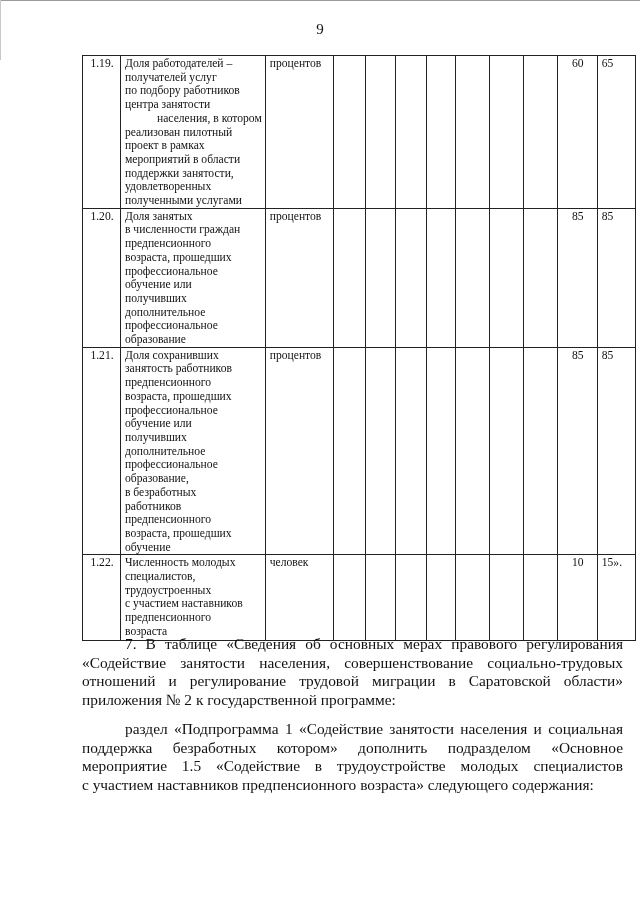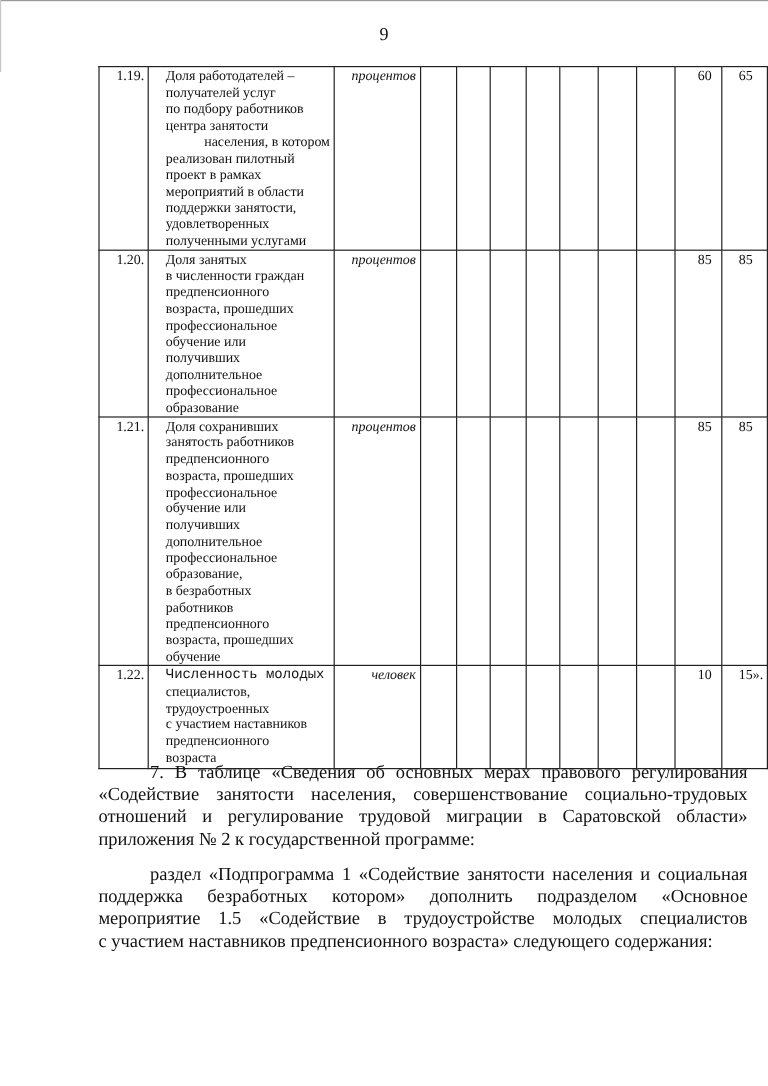--- a/index.html
+++ b/index.html
@@ -11,25 +11,25 @@
   .left-edge { position: absolute; left: 0; top: 0; width: 1px; height: 60px; background: #c8c8c8; }
   .page-number {
     position: absolute; top: 20px; left: 0; width: 640px; text-align: center;
     font-size: 15px; line-height: 18px;
   }
   table.indicators {
     position: absolute; left: 82px; top: 55px; border-collapse: collapse; table-layout: fixed;
     font-size: 11.6px; line-height: 13.7px;
   }
   table.indicators td {
-    border: 1.2px solid #222; vertical-align: top; padding: 1px 3px 0 14px; overflow: hidden;
+    border: 1.2px solid #222; vertical-align: top; padding: 1px 3px 0 4px; overflow: hidden;
   }
   td.num { text-align: center; padding-left: 2px; padding-right: 2px; }
   td.name { padding-left: 3px; padding-right: 2px; }
-  td.unit { text-align: right; font-style: italic; }
+  td.unit { text-align: left; }
   td.val { text-align: center; }
   td.val2 { text-align: left; padding-left: 12px; }
   .para {
     position: absolute; left: 82px; width: 541px; font-size: 15.4px; line-height: 18.6px;
     text-align: justify;
   }
   .para .line { display: block; text-align: justify; text-align-last: justify; white-space: nowrap; height: 18.6px; }
   .para .line.last { text-align-last: left; }
   .para .line.indent { padding-left: 43px; }
 </style>
@@ -134,21 +134,21 @@
         <td></td>
         <td></td>
         <td></td>
         <td></td>
         <td class="val">85</td>
         <td class="val2">85</td>
       </tr>
       <tr style="height: 86px;">
         <td class="num">1.22.</td>
         <td class="name">
-          <div style="white-space: nowrap; font-family: Liberation Mono, monospace;">Численность молодых</div>
+          <div style="white-space: nowrap;">Численность молодых</div>
           <div style="white-space: nowrap;">специалистов,</div>
           <div style="white-space: nowrap;">трудоустроенных</div>
           <div style="white-space: nowrap;">с участием наставников</div>
           <div style="white-space: nowrap;">предпенсионного</div>
           <div style="white-space: nowrap;">возраста</div>
         </td>
         <td class="unit">человек</td>
         <td></td>
         <td></td>
         <td></td>

